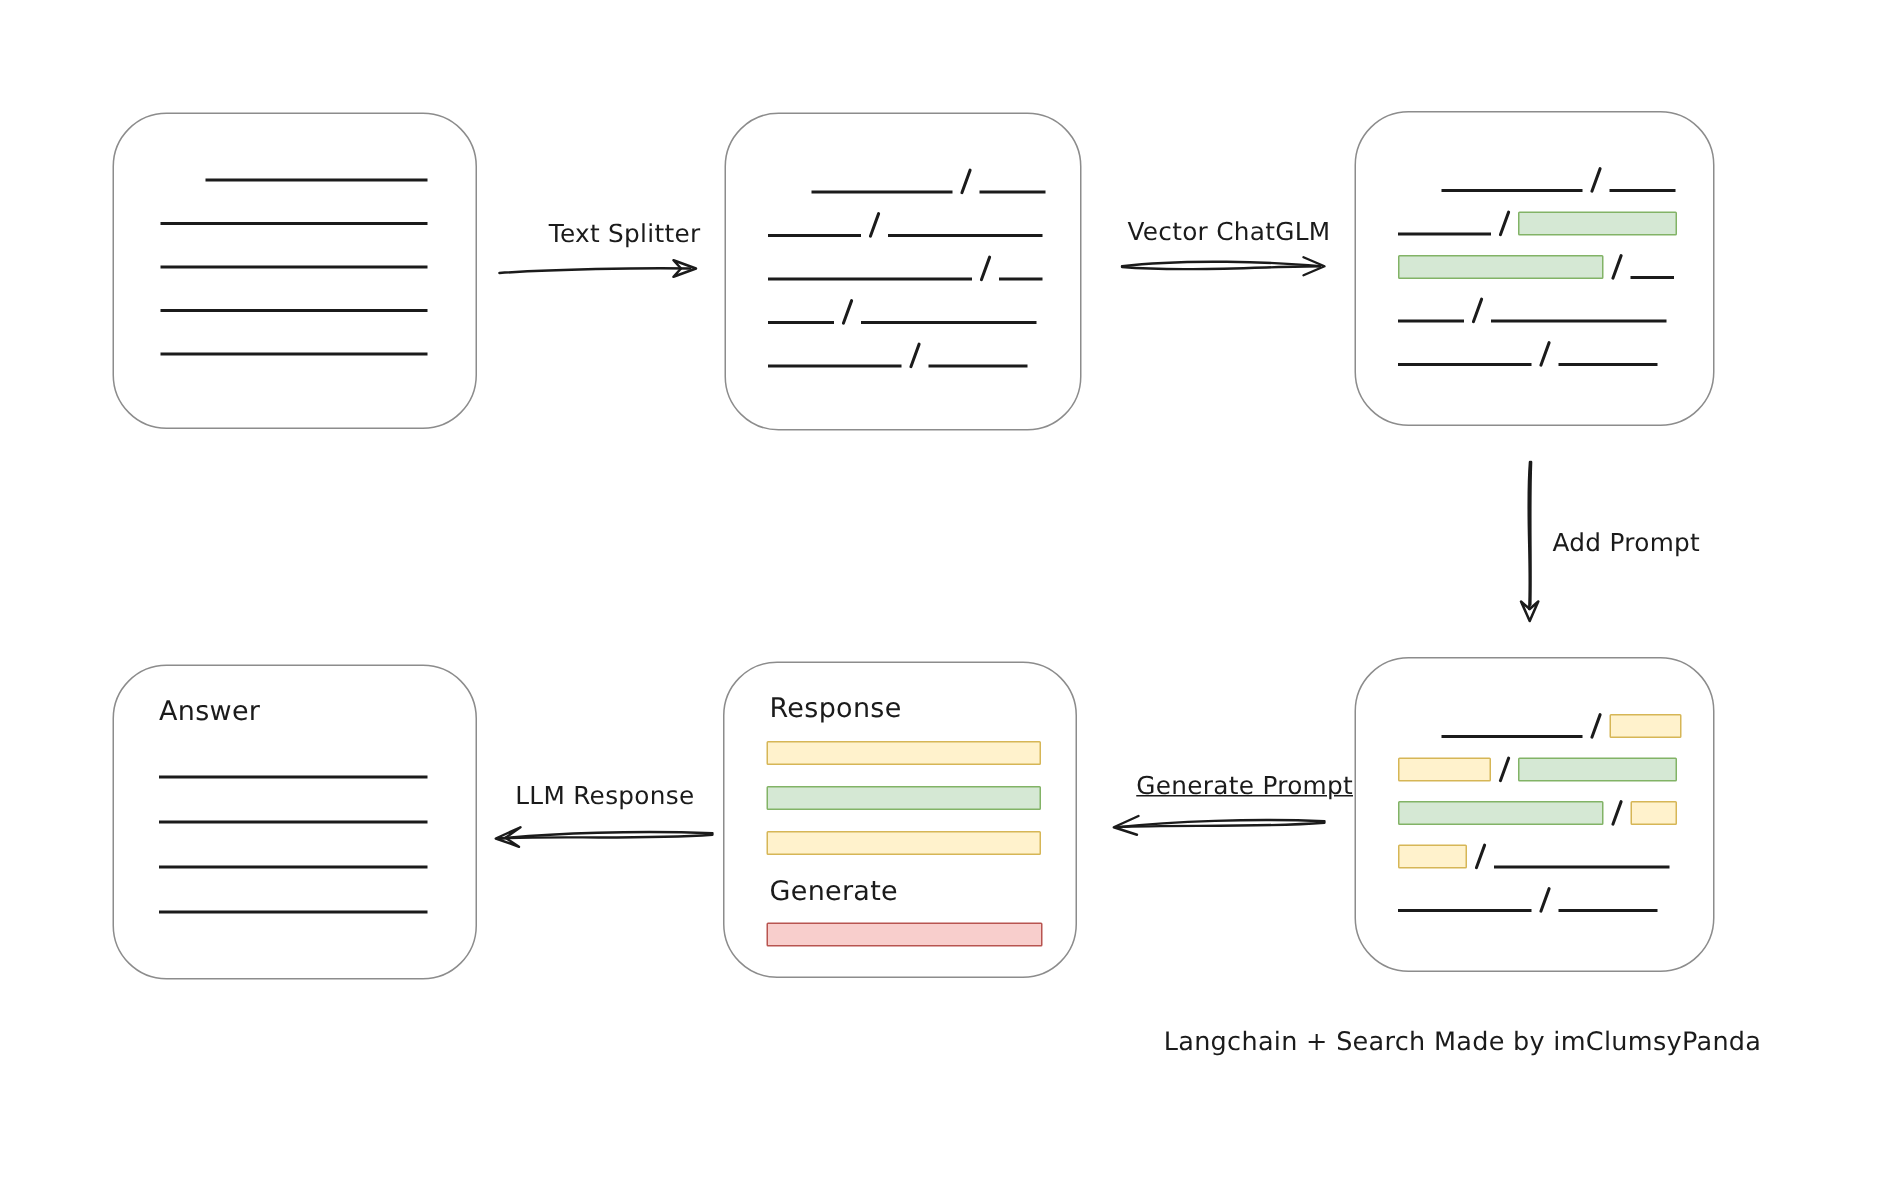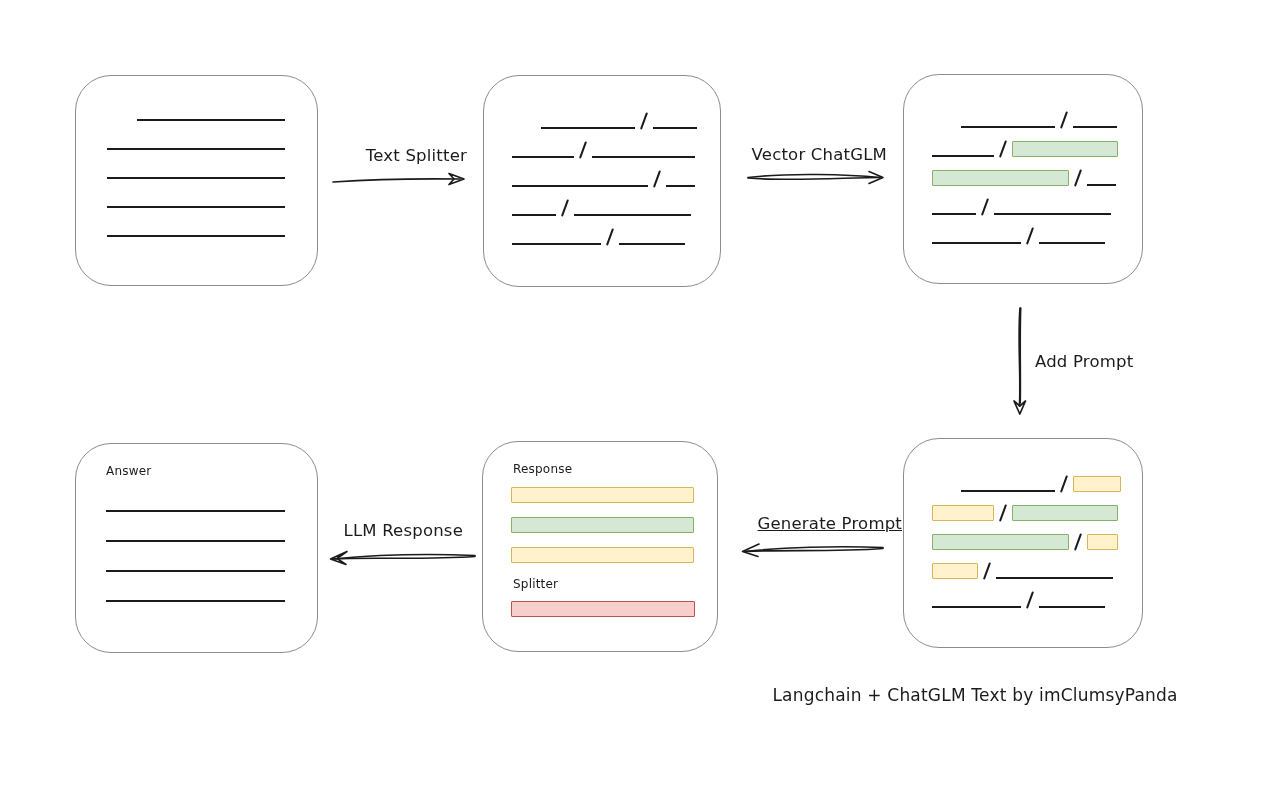--- a/index.html
+++ b/index.html
@@ -16,21 +16,21 @@
   .doc-line{height:0;border-bottom:2px solid #1b1b1b;margin-bottom:27px;}
   
   .chunk-rows{padding:36px 0 0 28px;}
   .chunk-row{display:flex;align-items:flex-end;gap:8px;height:17px;margin-bottom:12px;}
   .seg-line{display:inline-block;height:0;border-bottom:2px solid #1b1b1b;}
   .seg-bar{display:inline-block;height:16px;border:1.6px solid;box-sizing:border-box;border-radius:1px;}
   .seg-slash{display:inline-block;width:2.4px;height:18px;background:#1b1b1b;border-radius:1.5px;
     transform:rotate(20deg);margin-bottom:-1px;flex:none;}
   
   .prompt-content{padding:20px 0 0 28px;}
-  .box-title{font-size:12px;letter-spacing:.2px;}
+  .box-title{font-size:18px;letter-spacing:.2px;}
   .k-title{margin:0 0 11px 2px;}
   .q-title{margin:3px 0 10px 2px;}
   .k-bar{width:183px;height:16px;border:1.6px solid;box-sizing:border-box;margin-bottom:14px;border-radius:1px;}
   .q-bar{width:184px;height:16px;border:1.6px solid;box-sizing:border-box;border-radius:1px;}
   
   .answer-content{padding:20px 0 0 30px;}
   .a-title{margin:0 0 32px 0;}
   .a-line{height:0;border-bottom:2px solid #1b1b1b;width:179px;margin-bottom:28px;}
   
   .arrow{position:absolute;}
@@ -145,21 +145,21 @@
   </div>
 
   <div class="box" style="left:482px;top:441px;width:236px;height:211px;">
     <div class="prompt-content">
       <div class="box-title k-title">Response</div>
       <div>
           <div class="k-bar" style="background: rgb(255, 242, 204); border-color: rgb(214, 182, 86);"></div>
           <div class="k-bar" style="background: rgb(213, 232, 212); border-color: rgb(130, 179, 102);"></div>
           <div class="k-bar" style="background: rgb(255, 242, 204); border-color: rgb(214, 182, 86);"></div>
         </div>
-      <div class="box-title q-title">Splitter</div>
+      <div class="box-title q-title">Generate</div>
       <div>
           <div class="q-bar" style="background: rgb(248, 206, 204); border-color: rgb(184, 84, 80);"></div>
         </div>
     </div>
   </div>
 
   <div class="box" style="left:75px;top:443px;width:243px;height:210px;">
     <div class="answer-content">
       <div class="box-title a-title">Answer</div>
       <div>
@@ -198,15 +198,15 @@
     <path d="M23 5 L6.5 12.5 L22 17.5"></path>
   </svg>
 
   <div class="arrow-label" style="left:333px;top:521px;width:130px;">LLM Response</div>
   <svg class="arrow" style="left:324px;top:547px;" width="154" height="22" viewBox="0 0 154 22" fill="none" stroke="#1b1b1b" stroke-width="1.6" stroke-linecap="round" stroke-linejoin="round">
     <path d="M151 8.5 C 100 6.5, 45 8.5, 9 12"></path>
     <path d="M151 9.5 C 100 13, 45 10, 9 12"></path>
     <path d="M23 4.5 L6.5 12 L22 17.5 L13 11.5 Z"></path>
   </svg>
 
-  <div class="caption">Langchain + ChatGLM Text by imClumsyPanda</div>
+  <div class="caption">Langchain + Search Made by imClumsyPanda</div>
 
 </div>
 
 </body></html>

